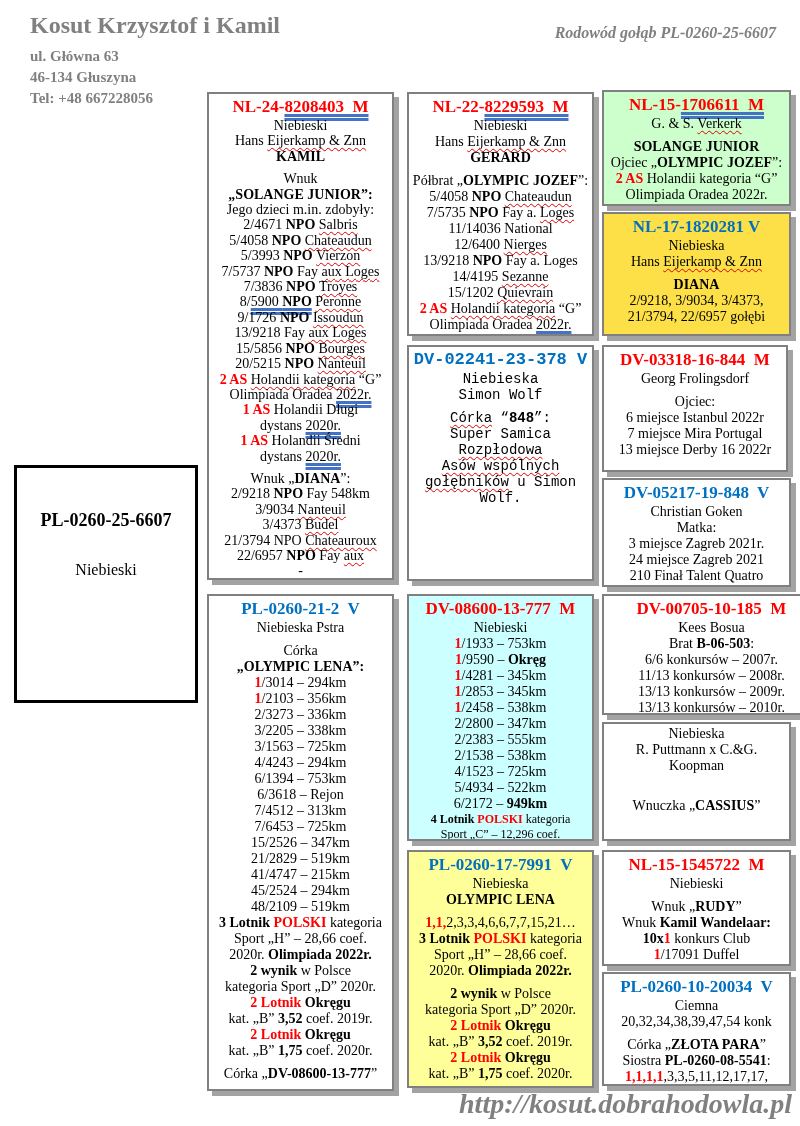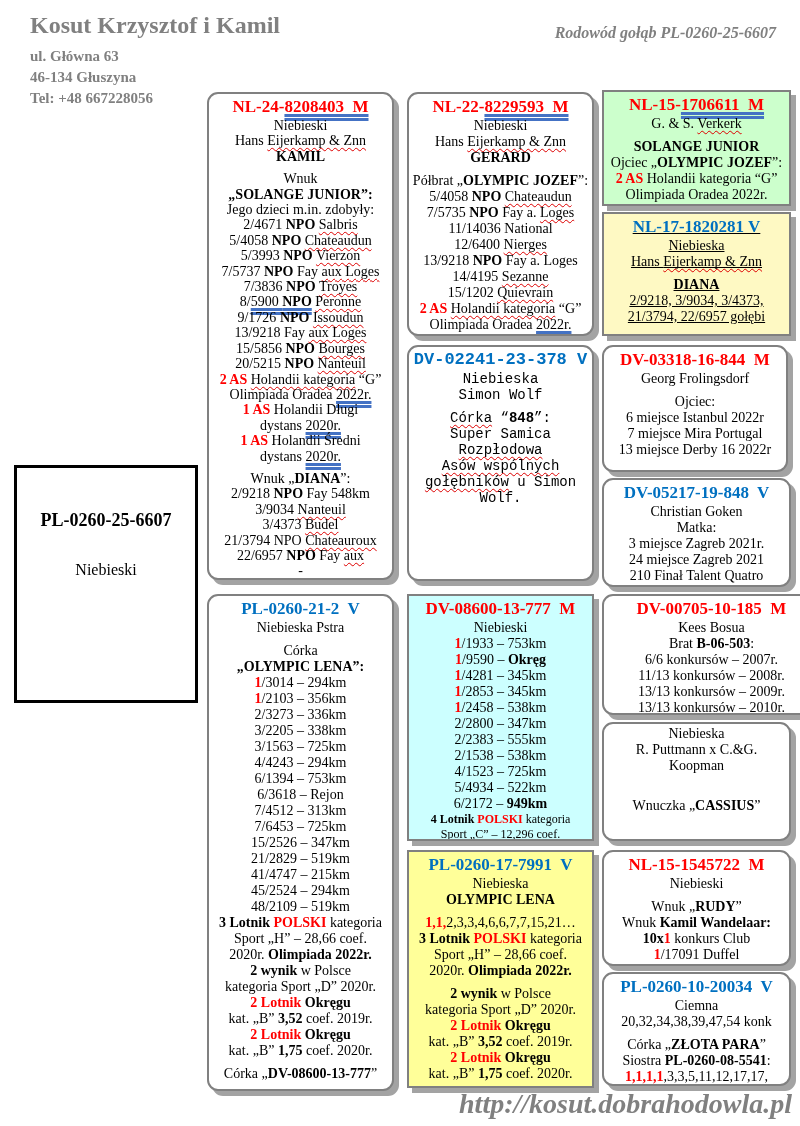--- a/index.html
+++ b/index.html
@@ -29,23 +29,23 @@
   .sm{font-size:12px;line-height:15px;}
   .lh{line-height:15.4px;}
   .b{font-weight:bold;}
   .red{color:#ff0000;}
   .blue{color:#0070c0;}
   .wavy{text-decoration-line:underline;text-decoration-style:wavy;text-decoration-color:#dd0000;
     text-decoration-thickness:1px;text-underline-offset:2px;-webkit-text-decoration-skip:none;text-decoration-skip-ink:none;}
   .bunder{text-decoration-line:underline;text-decoration-style:double;text-decoration-color:#4472c4;
     text-decoration-thickness:3px;text-underline-offset:2px;text-decoration-skip-ink:none;}
   
-  .bg-white{background:#ffffff;border-radius:11px;}
+  .bg-white{background:#ffffff;}
   .bg-green{background:#ccffcc;}
-  .bg-pink{background:#fef9c3;text-decoration:underline;}
+  .bg-pink{background:#fde047;}
   .bg-cyan{background:#ccffff;}
   .bg-yellow{background:#ffff99;}
   
   .p0{left:207px;top:92px;width:187px;height:488px;}
   .p1{left:207px;top:594px;width:187px;height:497px;}
   .p2{left:407px;top:92px;width:187px;height:244px;}
   .p3{left:407px;top:345px;width:187px;height:236px;font-family:Liberation Mono, monospace;}
   .p4{left:407px;top:594px;width:187px;height:247px;}
   .p5{left:407px;top:850px;width:187px;height:238px;}
   .p6{left:602px;top:90px;width:189px;height:116px;}

